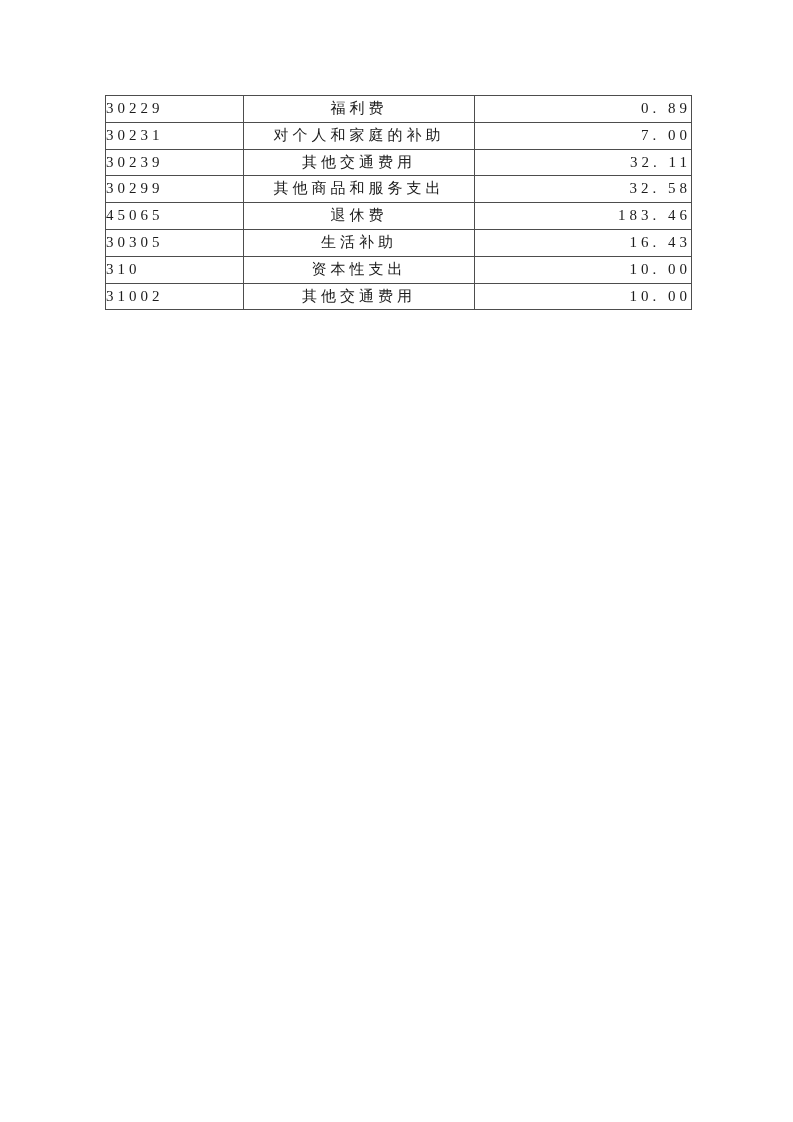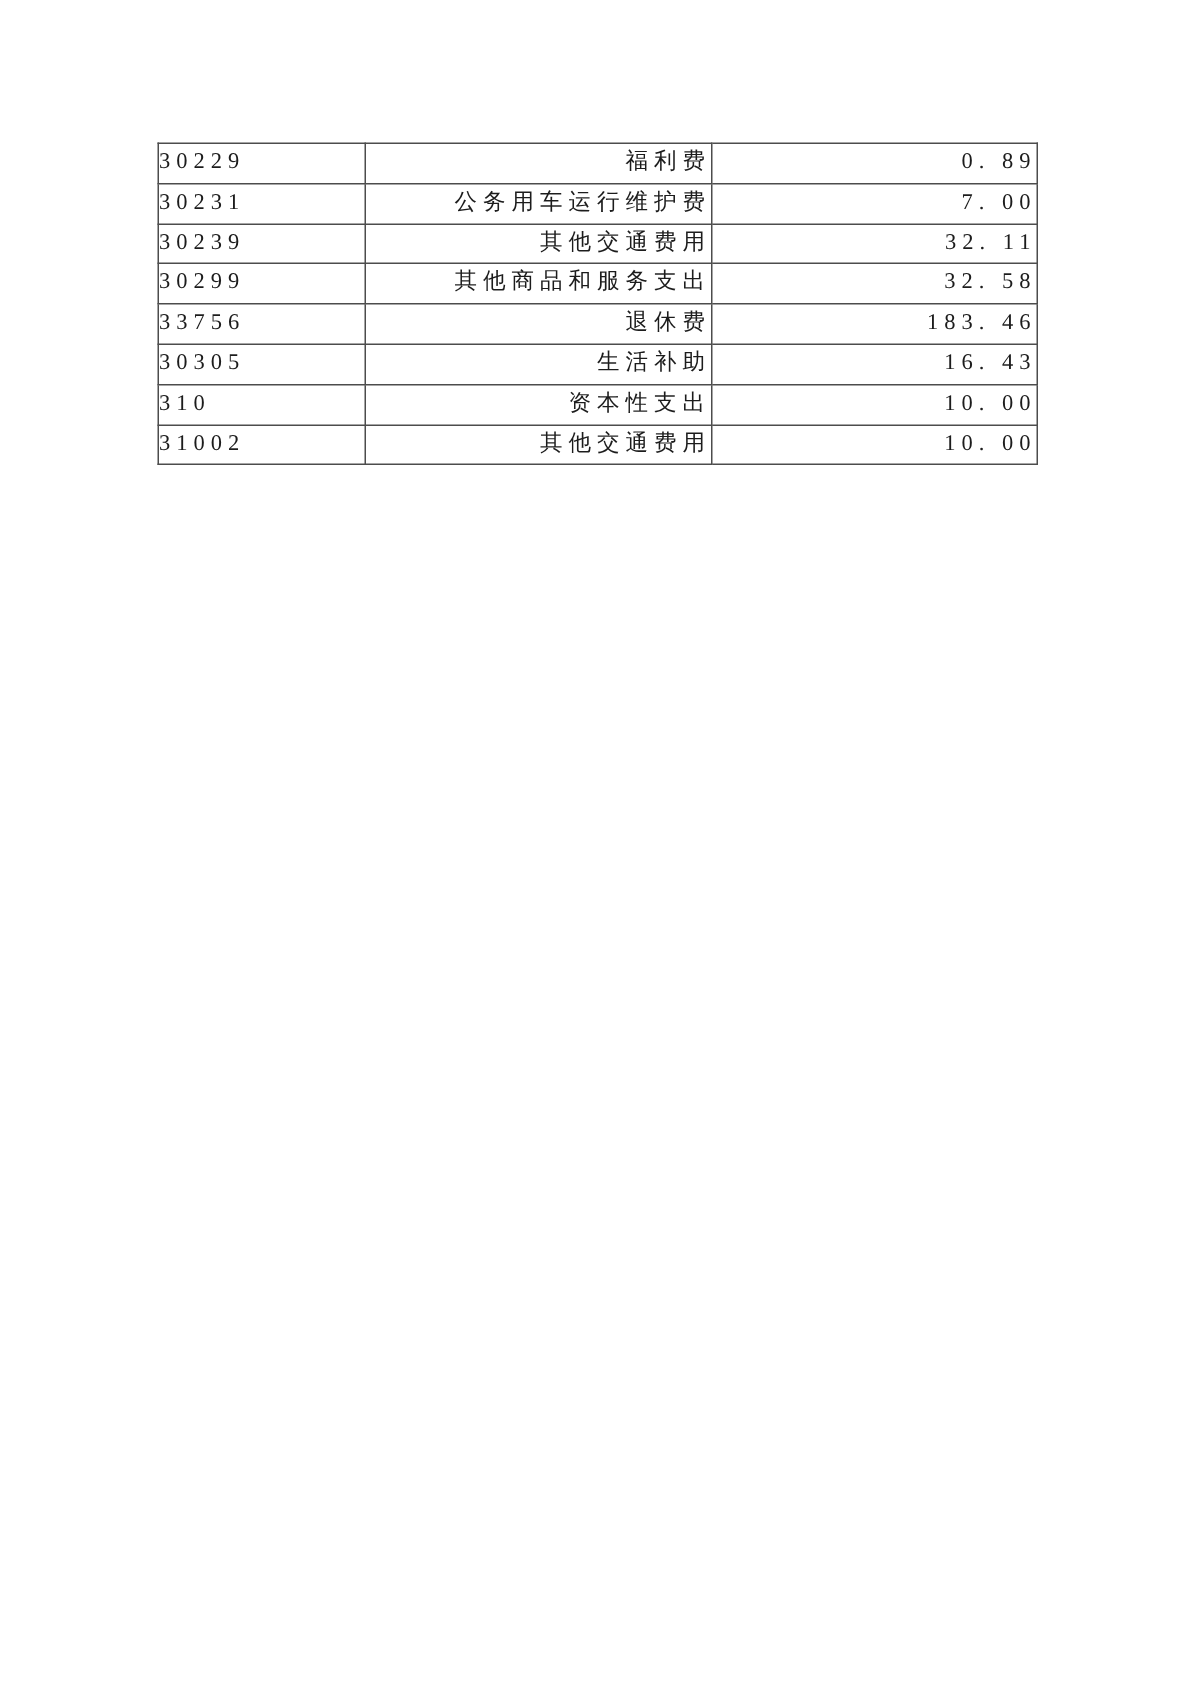--- a/index.html
+++ b/index.html
@@ -39,21 +39,21 @@
     letter-spacing: 4px;
     padding: 0;
     vertical-align: middle;
     white-space: nowrap;
     overflow: hidden;
   }
   col.c-code   { width: 138px; }
   col.c-name   { width: 231px; }
   col.c-amount { width: 217px; }
   td.cell-code   { text-align: left; padding-left: 7px; }
-  td.cell-name   { text-align: right; padding-left: 9px; }
+  td.cell-name   { text-align: center; padding-left: 9px; }
   td.cell-amount { text-align: right; }
 </style>
 </head>
 <body>
 
 <div class="page">
   <table class="budget">
     <colgroup>
       <col class="c-code">
       <col class="c-name">
@@ -61,39 +61,39 @@
     </colgroup>
     <tbody>
   <tr>
     <td class="cell-code">30229</td>
     <td class="cell-name">福利费</td>
     <td class="cell-amount">0. 89</td>
   </tr>
 
   <tr>
     <td class="cell-code">30231</td>
-    <td class="cell-name">公务用车运行维护费</td>
+    <td class="cell-name">对个人和家庭的补助</td>
     <td class="cell-amount">7. 00</td>
   </tr>
 
   <tr>
     <td class="cell-code">30239</td>
     <td class="cell-name">其他交通费用</td>
     <td class="cell-amount">32. 11</td>
   </tr>
 
   <tr>
     <td class="cell-code">30299</td>
     <td class="cell-name">其他商品和服务支出</td>
     <td class="cell-amount">32. 58</td>
   </tr>
 
 
   <tr>
-    <td class="cell-code">33756</td>
+    <td class="cell-code">45065</td>
     <td class="cell-name">退休费</td>
     <td class="cell-amount">183. 46</td>
   </tr>
 
   <tr>
     <td class="cell-code">30305</td>
     <td class="cell-name">生活补助</td>
     <td class="cell-amount">16. 43</td>
   </tr>
 

